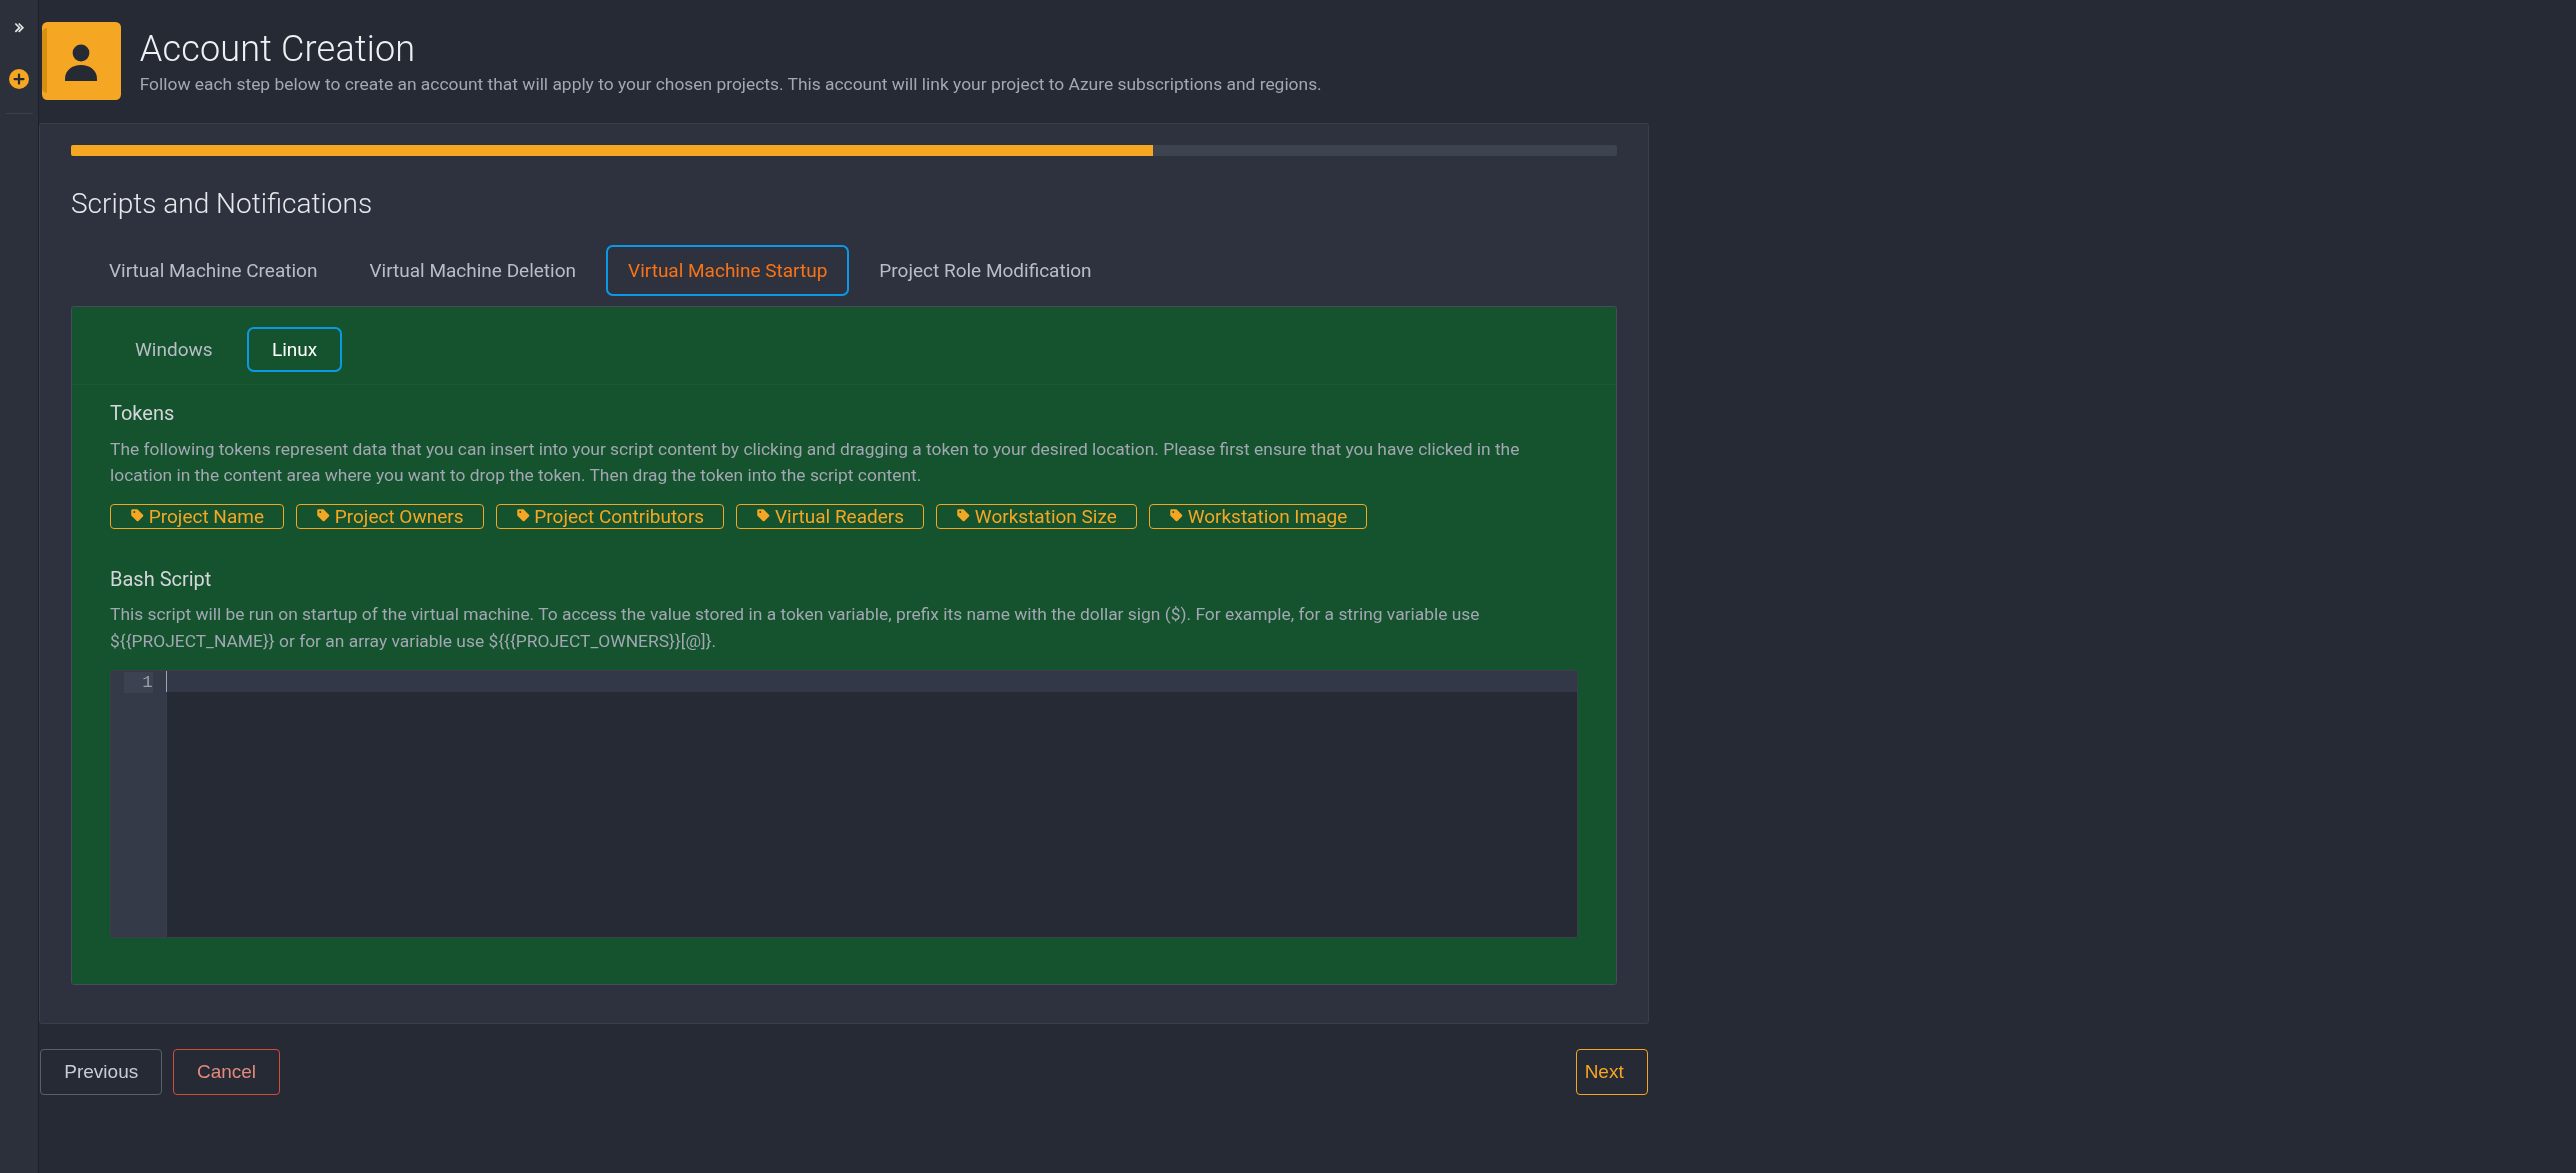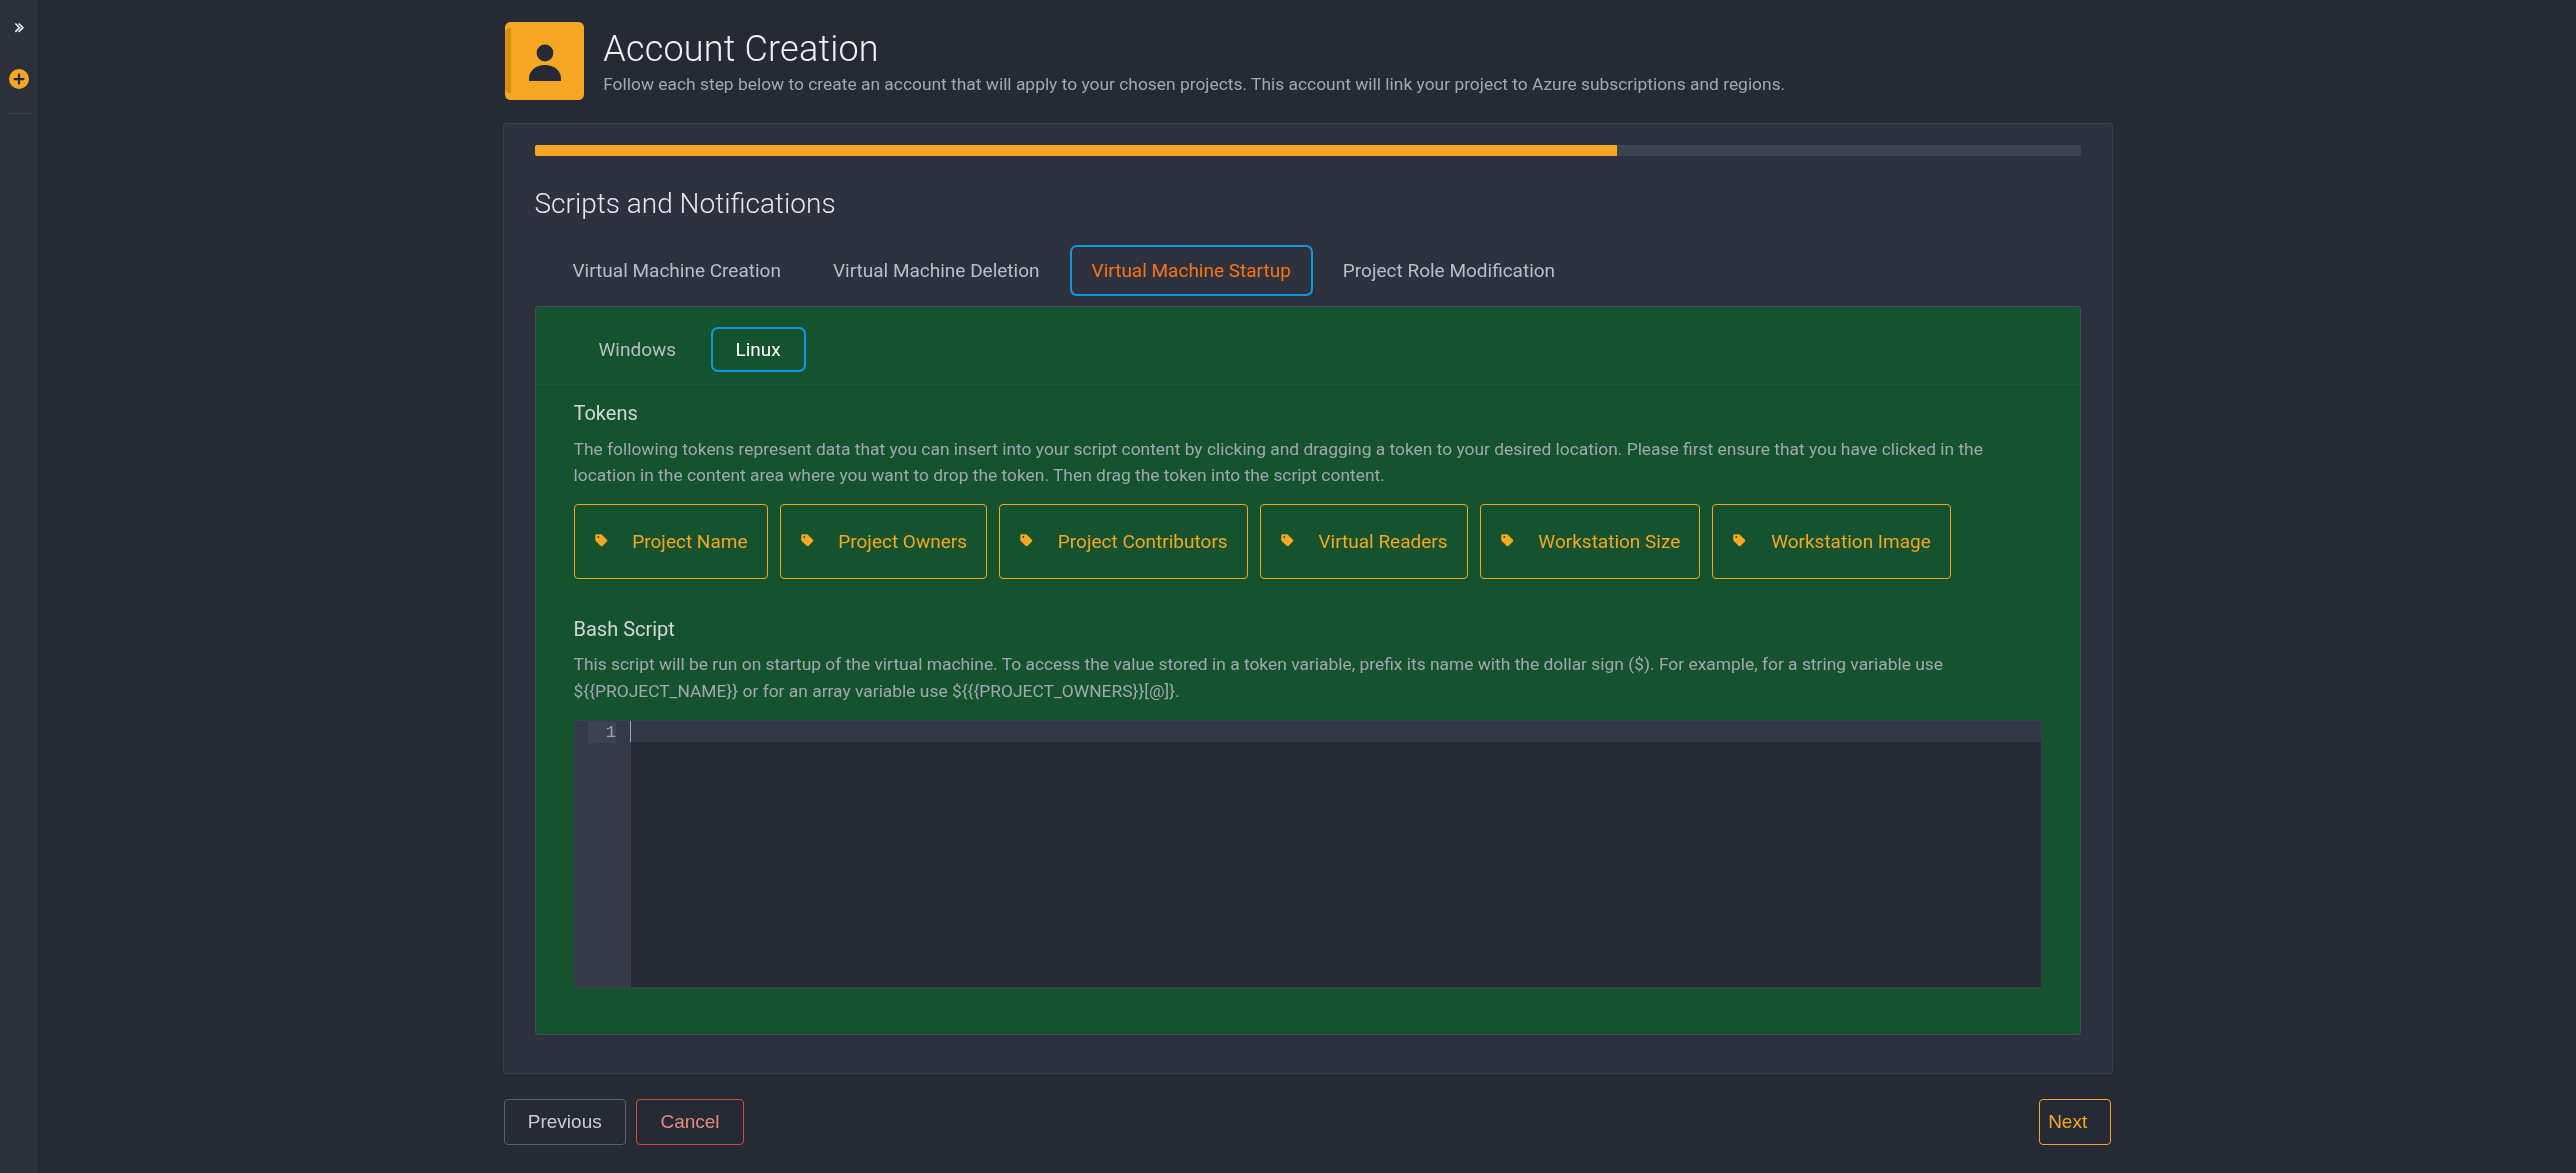--- a/index.html
+++ b/index.html
@@ -42,21 +42,20 @@
       font-size: 16px;
     }
     .sidebar-divider {
       width: 27px;
       height: 0.7px;
       background: #3a3f4b;
     }
     .main-area {
       flex: 1;
       display: flex;
-      justify-content: center;
       padding-top: 21.5px;
     }
     .content-col { width: 1610px; }
     .header { display: flex; align-items: center; gap: 19px; margin-left: 2.7px; }
     .header-icon {
       width: 79px;
       height: 78px;
       background: #f5a623;
       border-radius: 5.4px;
       position: relative;
@@ -157,24 +156,24 @@
       border-color: #0b99e6;
     }
     .subsection { padding: 16px 38px 0 38px; }
     .sub-heading { color: #d4d6db; font-size: 20px; margin-bottom: 10.7px; }
     .sub-desc { color: #a2a7b3; font-size: 17.4px; line-height: 1.5; margin-bottom: 16px; }
     .token-row { display: flex; flex-wrap: wrap; gap: 12px; }
     .token {
       border: 1.3px solid #f5a623;
       color: #f5a623;
       border-radius: 4px;
-      padding: 25px 19px;
+      padding: 0 19px;
       display: flex;
       align-items: center;
-      gap: 24px;
+      gap: 4px;
       cursor: grab;
       font-size: 19px;
       user-select: none;
     }
     .token svg { flex-shrink: 0; }
     .editor {
       margin: 10.7px 38px 0 38px;
       background: #262a35;
       border: 0.7px solid #3a3f4b;
       border-radius: 2px;

